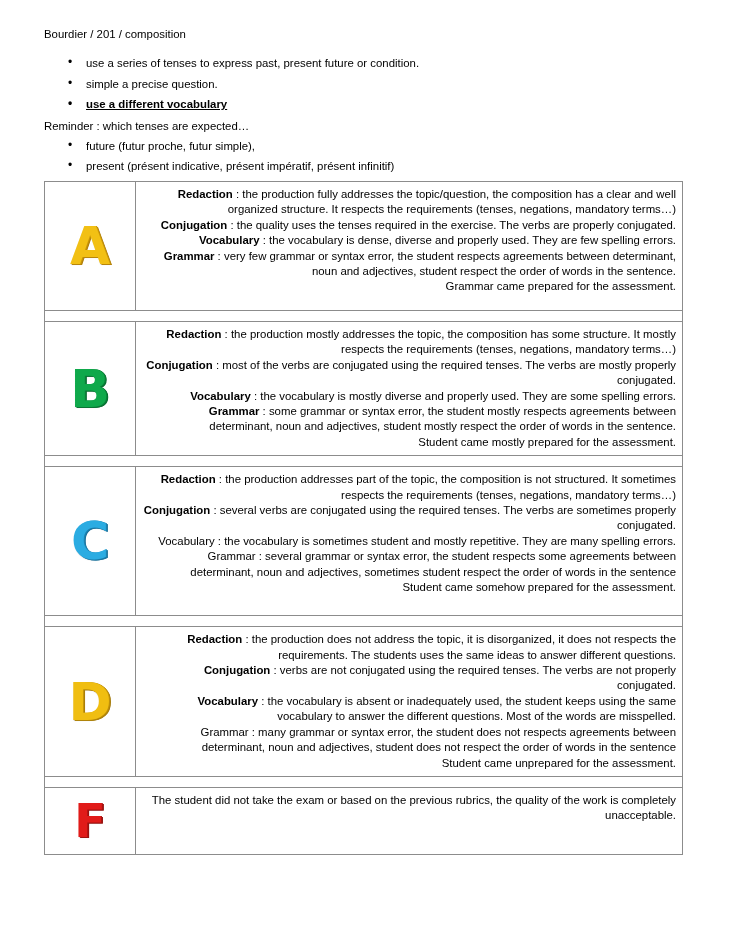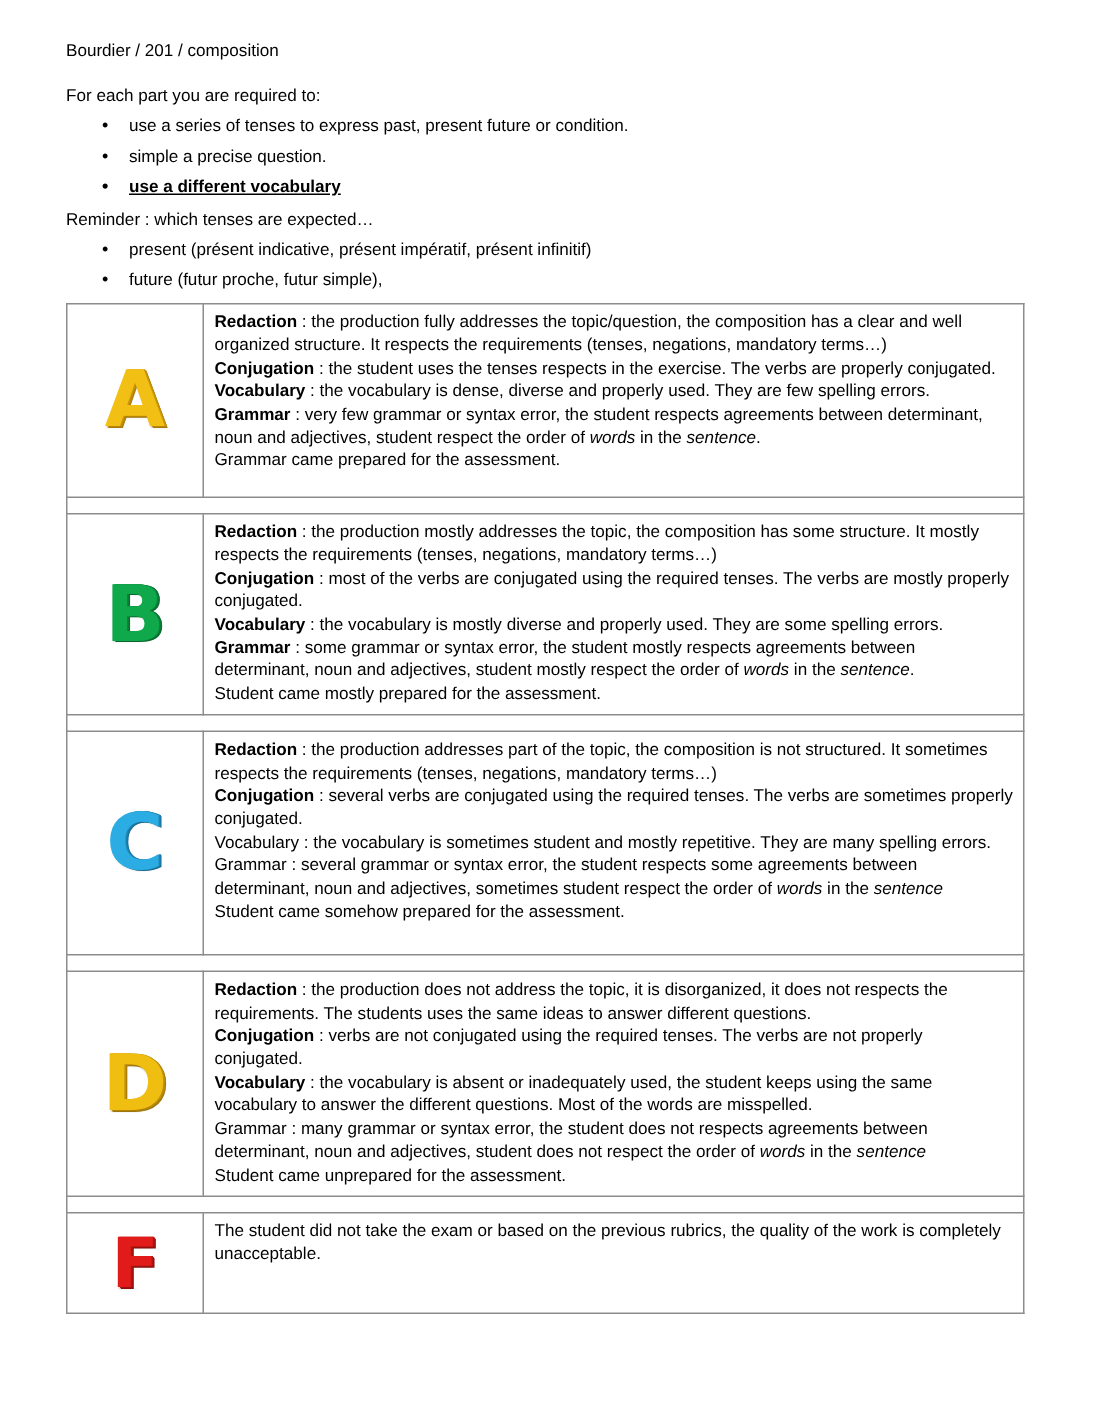--- a/index.html
+++ b/index.html
@@ -70,20 +70,21 @@
   .rubric-table {
     border-collapse: collapse;
     width: 639px;
     margin-top: 7px;
     table-layout: fixed;
   }
   .rubric-table td {
     border: 1px solid #8c8c8c;
     vertical-align: top;
     padding: 0;
+    text-align: right;
   }
   td.grade-cell {
     width: 90px;
     text-align: center;
     vertical-align: middle;
     padding: 0;
   }
   td.desc-cell {
     padding: 5px 6px 5px 7px;
     font-size: 11.4px;
@@ -94,21 +95,21 @@
     padding: 0;
     border-left: 1px solid #8c8c8c;
     border-right: 1px solid #8c8c8c;
     border-top: 1px solid #8c8c8c;
     border-bottom: 1px solid #8c8c8c;
   }
   .desc-cell p {
     margin: 0;
   }
   .lbl { font-weight: bold; }
-  .ital { font-style: italic; }
+  .ital { }
 
   
   .grade-letter {
     font-family: "DejaVu Sans", sans-serif;
     font-size: 52px;
     font-weight: bold;
     line-height: 1;
     display: inline-block;
     letter-spacing: 0;
   }
@@ -148,45 +149,44 @@
   .row-c td, .row-d td { height: 138px; }
   .row-f td { height: 56px; }
 </style>
 </head>
 <body>
 
 <div class="page">
 
   <div class="doc-title">Bourdier / 201 / composition</div>
 
-  <div class="intro-line">For each part you are required to:</div>
 
   <ul class="bullets">
     <li><span class="bullet-text">use a series of tenses to express past, present future or condition.</span></li>
     <li><span class="bullet-text">simple a precise question.</span></li>
     <li class="strong-underline"><span class="bullet-text">use a different vocabulary</span></li>
   </ul>
 
   <div class="reminder-line">Reminder : which tenses are expected…</div>
 
   <ul class="bullets">
+    <li><span class="bullet-text">future (futur proche, futur simple),</span></li>
     <li><span class="bullet-text">present (présent indicative, présent impératif, présent infinitif)</span></li>
-    <li><span class="bullet-text">future (futur proche, futur simple),</span></li>
   </ul>
 
   <table class="rubric-table">
     <tbody>
 
       <tr class="row-a">
         <td class="grade-cell">
           <span class="grade-letter grade-a">A</span>
         </td>
         <td class="desc-cell">
           <p><span class="lbl">Redaction</span><span> : the production fully addresses the topic/question, the composition has a clear and well organized structure. It respects the requirements (tenses, negations, mandatory terms…)</span></p>
-          <p><span class="lbl">Conjugation</span><span> : the student uses the tenses respects in the exercise. The verbs are properly conjugated.</span></p>
+          <p><span class="lbl">Conjugation</span><span> : the quality uses the tenses required in the exercise. The verbs are properly conjugated.</span></p>
           <p><span class="lbl">Vocabulary</span><span> : the vocabulary is dense, diverse and properly used. They are few spelling errors.</span></p>
           <p><span class="lbl">Grammar</span><span> : very few grammar or syntax error, the student respects agreements between determinant, noun and adjectives, student respect the order of </span><span class="ital">words</span><span> in the </span><span class="ital">sentence</span><span>.</span></p>
           <p>Grammar came prepared for the assessment.</p>
         </td>
       </tr>
 
       <tr class="spacer-row">
           <td colspan="2"></td>
         </tr>
 

